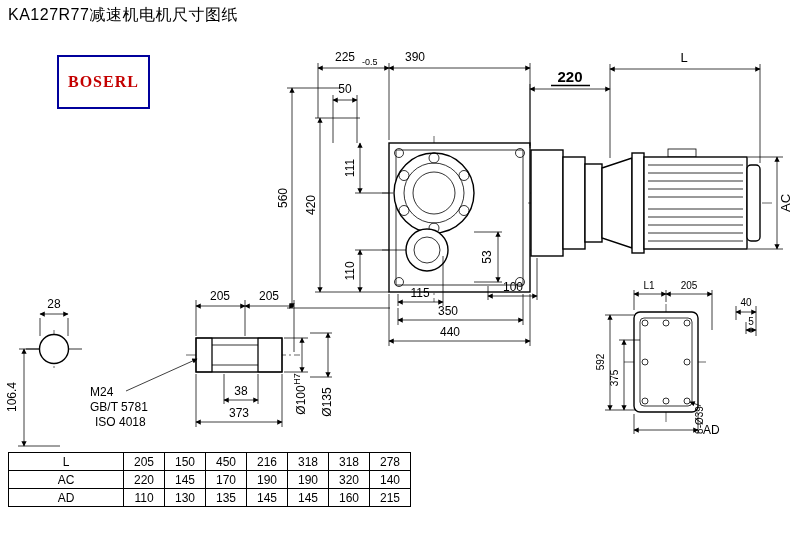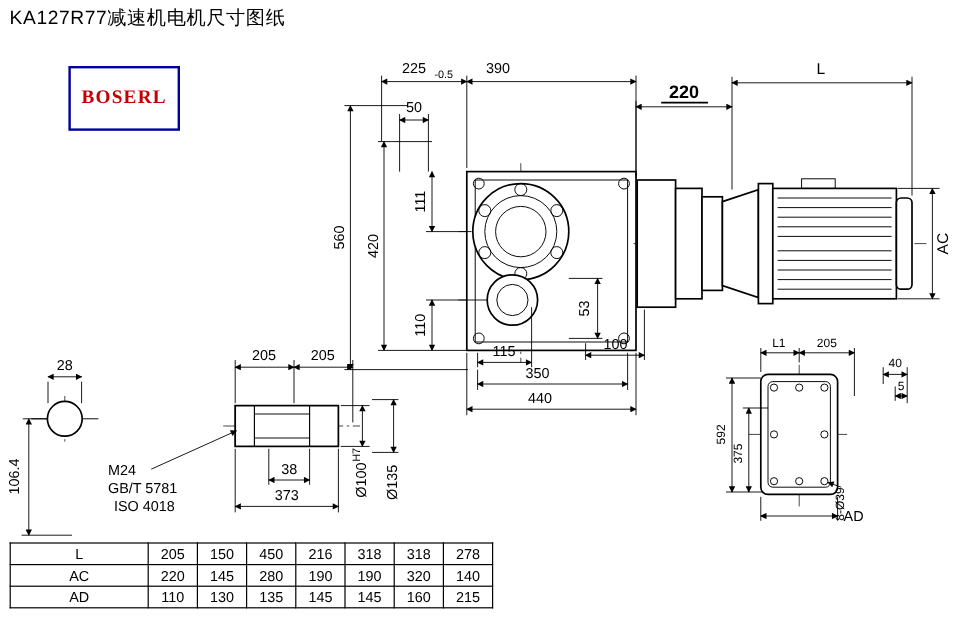--- a/index.html
+++ b/index.html
@@ -318,21 +318,21 @@
     <td>450</td>
     <td>216</td>
     <td>318</td>
     <td>318</td>
     <td>278</td>
   </tr>
   <tr>
     <td class="c0">AC</td>
     <td>220</td>
     <td>145</td>
-    <td>280</td>
+    <td>170</td>
     <td>190</td>
     <td>190</td>
     <td>320</td>
     <td>140</td>
   </tr>
   <tr>
     <td class="c0">AD</td>
     <td>110</td>
     <td>130</td>
     <td>135</td>

